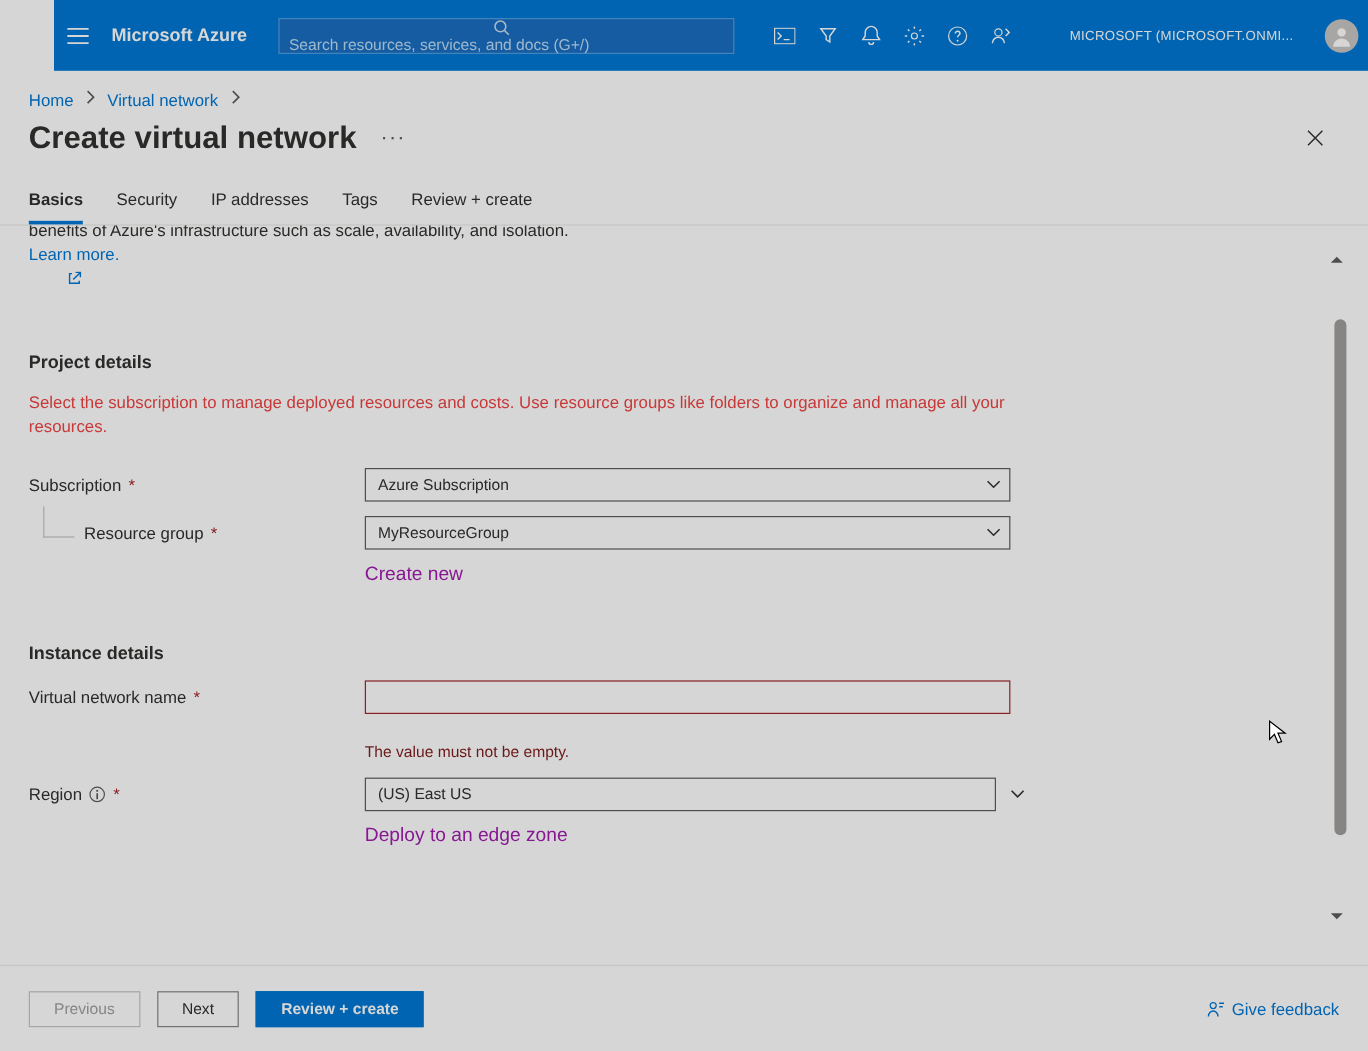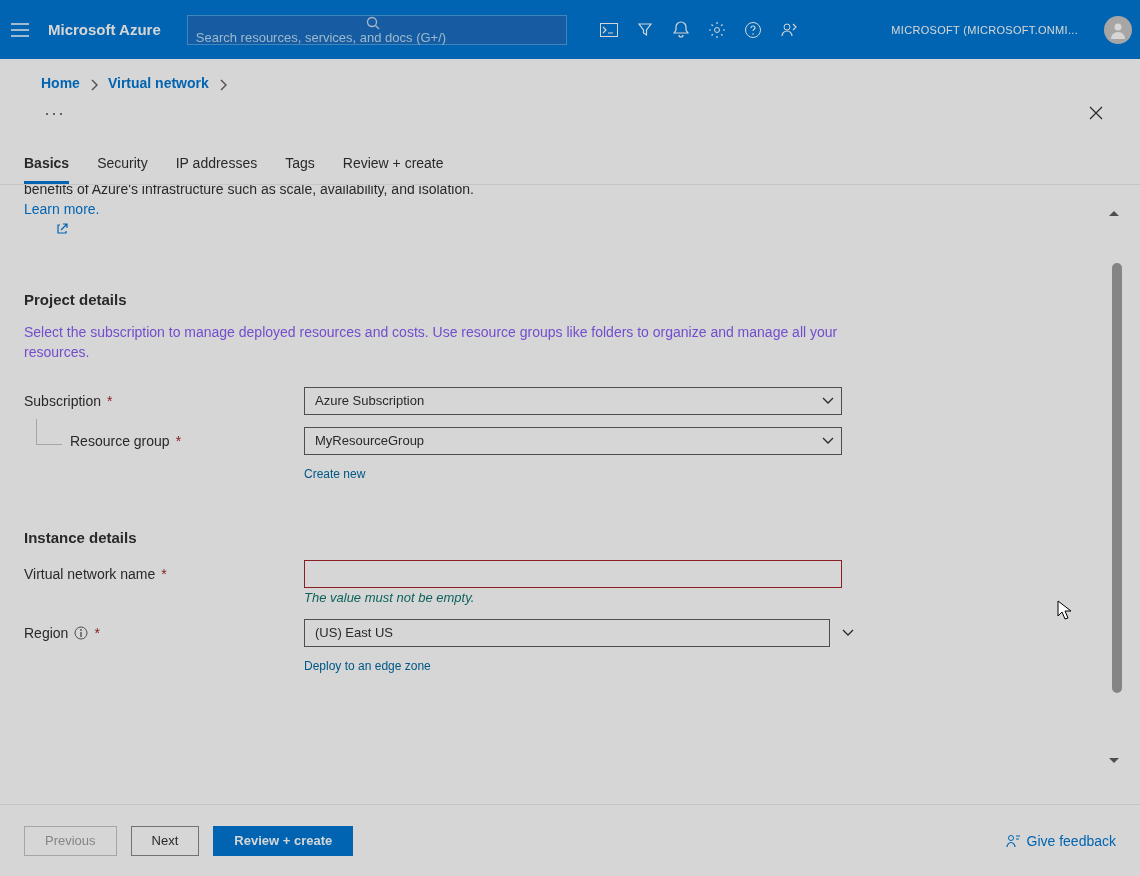--- a/index.html
+++ b/index.html
@@ -1,32 +1,32 @@
 <!DOCTYPE html>
 <html><head>
 <meta charset="utf-8">
 <style>
 * { box-sizing: border-box; margin: 0; padding: 0; }
 body { font-family: "Segoe UI", -apple-system, sans-serif; font-size: 13px; color: #323130; width: 1140px; height: 876px; overflow: hidden; position: relative; background: #fff; }
 
 
-.topbar { height: 59px; background: #0078d4; display: flex; align-items: center; color: #fff; padding: 0 8px; gap: 12px; }
+.topbar { height: 59px; background: #0078d4; display: flex; align-items: center; color: #fff; padding: 0 8px; gap: 12px; margin-left: 45px; }
 .hamburger { width: 24px; height: 24px; display: flex; align-items: center; justify-content: center; cursor: pointer; }
 .brand { font-size: 15px; font-weight: 600; margin-left: 4px; white-space: nowrap; }
 .searchbox { display: flex; align-items: center; background: #1b6ec2; border: 1px solid #4ca0e0; height: 30px; width: 380px; padding: 0 8px; color: #cde; font-size: 13px; margin-left: 14px; flex-direction: column; }
 .searchbox .sicon { margin-right: 8px; display: flex; }
 .searchbox input { background: transparent; border: none; color: #e9f3fb; font-size: 13px; outline: none; width: 100%; }
 .searchbox input::placeholder { color: #bcdcf3; }
 .topicons { display: flex; align-items: center; gap: 16px; margin-left: 20px; }
 .topicon { width: 20px; height: 20px; display: flex; align-items: center; justify-content: center; cursor: pointer; }
 .tenant { margin-left: auto; font-size: 11px; letter-spacing: .3px; white-space: nowrap; }
 .avatar { width: 28px; height: 28px; border-radius: 50%; background: #c8c6c4; margin-left: 14px; display: flex; align-items: center; justify-content: center; }
 
 
-.crumb-bar { padding: 16px 41px 8px; display: flex; align-items: flex-end; gap: 10px; font-size: 14px; font-weight: bold; }
+.crumb-bar { padding: 16px 24px 8px; display: flex; align-items: flex-start; gap: 10px; font-size: 14px; }
 .crumb-link { color: #0078d4; cursor: pointer; }
 .crumb-sep { color: #605e5c; }
 
 
 .title-row { padding: 0 24px 16px; display: flex; align-items: center; }
 .page-title { font-size: 26px; font-weight: 600; }
 .more-dots { margin-left: 20px; color: #605e5c; cursor: pointer; font-size: 18px; letter-spacing: 1px; }
 .close-x { margin-left: auto; margin-right: 6px; cursor: pointer; width: 28px; height: 28px; display: flex; align-items: center; justify-content: center; color: #323130; }
 
 
@@ -36,34 +36,34 @@
 
 
 .content { position: relative; height: 602px; overflow: hidden; }
 .scroll-inner { padding: 16px 60px 40px 24px; position: absolute; top: -20px; width: 1094px; }
 .desc-partial { font-size: 14px; margin-bottom: 4px; color: #323130; }
 .learn-more { color: #0078d4; font-size: 14px; cursor: pointer; display: inline-flex; align-items: center; gap: 6px; flex-direction: column; }
 .ext-icon { display: inline-flex; }
 
 .section-h { font-size: 15px; font-weight: 600; margin-top: 48px; margin-bottom: 14px; }
 .section-h.first { margin-top: 56px; }
-.section-desc { font-size: 14px; color: #8b5cf6; max-width: 820px; line-height: 1.45; margin-bottom: 24px; }
+.section-desc { font-size: 14px; color: #ef4444; max-width: 820px; line-height: 1.45; margin-bottom: 24px; }
 
 .form-row { display: flex; align-items: center; margin-bottom: 12px; }
 .form-label { width: 280px; font-size: 14px; display: flex; align-items: center; gap: 6px; }
 .form-label.indent { padding-left: 46px; position: relative; text-align: right; }
 .indent-branch { position: absolute; left: 12px; top: -14px; width: 26px; height: 26px; border-left: 1px solid #c8c6c4; border-bottom: 1px solid #c8c6c4; }
 .req { color: #a4262c; }
 .sel-wrap { position: relative; width: 538px; }
 .sel { width: 100%; height: 28px; border: 1px solid #605e5c; background: #fff; padding: 0 32px 0 10px; font-size: 13px; display: flex; align-items: center; cursor: pointer; }
 .sel .chev { position: absolute; right: 8px; top: 50%; transform: translateY(-50%); pointer-events: none; }
 .sel.narrow { width: 526px; }
 .txt-input { width: 538px; height: 28px; border: 1px solid #a4262c; background: #fff; padding: 0 10px; font-size: 13px; outline: none; }
-.link-under { color: #0369a1; font-size: 12px; margin-top: 4px; margin-left: 280px; cursor: pointer; display: block; margin-bottom: 8px; }
-.err-msg { color: #0f766e; font-size: 13px; margin-top: 2px; margin-left: 280px; font-style: italic; }
+.link-under { color: #a21caf; font-size: 16px; margin-top: 4px; margin-left: 280px; cursor: pointer; display: block; margin-bottom: 8px; }
+.err-msg { color: #7f1d1d; font-size: 13px; margin-top: 24px; margin-left: 280px; }
 .info-icon { display: inline-flex; }
 
 
 .scroll-up, .scroll-down { position: absolute; right: 18px; width: 16px; height: 16px; display:flex; align-items:center; justify-content:center; color: #605e5c; cursor:pointer; }
 .scroll-up { top: 20px; }
 .scroll-down { bottom: 18px; }
 .scroll-track { position: absolute; right: 18px; top: 78px; width: 10px; height: 430px; background: #a19f9d; border-radius: 5px; }
 
 
 .footer { position: absolute; bottom: 0; left: 0; right: 0; height: 72px; border-top: 1px solid #edebe9; background: #fff; display: flex; align-items: center; padding: 0 24px; gap: 14px; }
@@ -154,20 +154,21 @@
   </span>
   <span class="crumb-link">Virtual network</span>
   <span class="crumb-sep">
     <svg width="8" height="12" viewBox="0 0 8 12">
         <path d="M2 1l5 5-5 5" stroke="#605e5c" fill="none" stroke-width="1.4"></path>
       </svg>
   </span>
 </div>
 
 <div class="title-row">
+  <h1 class="page-title">Create virtual network</h1>
   <span class="more-dots">···</span>
   <span class="close-x">
     <svg width="16" height="16" viewBox="0 0 16 16">
         <path d="M2 2l12 12M14 2L2 14" stroke="#323130" stroke-width="1.2"></path>
       </svg>
   </span>
 </div>
 
 <div class="tabs">
   <div class="tab active">Basics</div>

